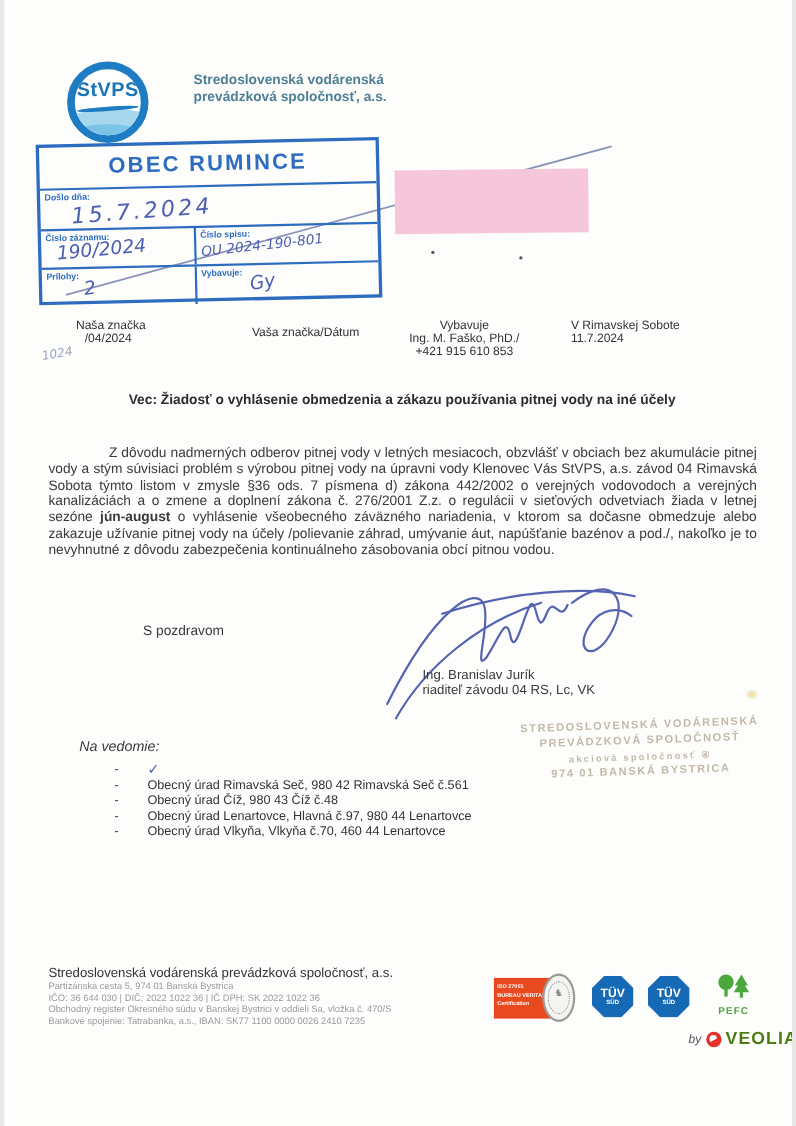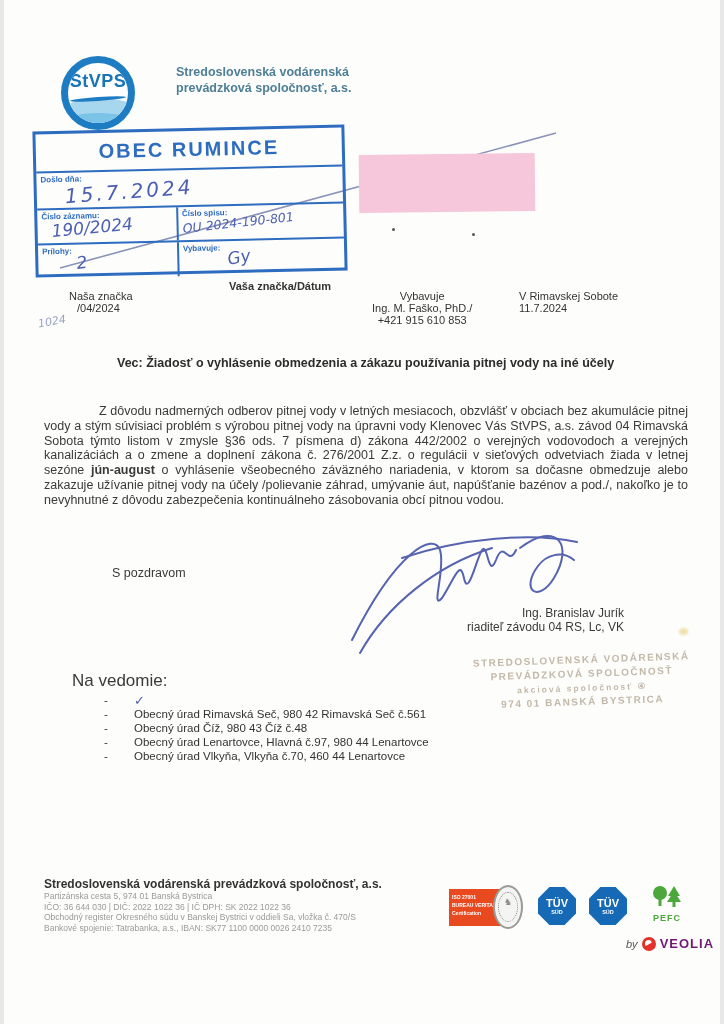--- a/index.html
+++ b/index.html
@@ -46,21 +46,21 @@
             text-indent:55px;color:#3a3a3a;margin:0;}
 
   .gray-stamp{left:450px;top:653px;width:256px;transform:rotate(-2deg);text-align:center;
               color:#c3b9a9;font-weight:bold;letter-spacing:1.5px;font-size:10px;line-height:14px;}
   .gray-stamp .small{font-size:8.5px;letter-spacing:2px;}
 
   .cc-row{display:flex;gap:22px;font-size:11.5px;color:#333;line-height:13.5px;}
   .cc-dash{width:8px;}
 
   
-  .footer-company{font-size:12px;font-weight:bold;color:#333;}
+  .footer-company{font-size:12px;font-weight:normal;color:#333;}
   .footer-line{font-size:8.5px;color:#9a9a9a;line-height:10.6px;}
 
   
   .iso-box{left:445px;top:889px;width:62px;height:37px;background:#e8491f;}
   .iso-text{position:absolute;left:3px;top:4px;color:#fff;font-size:5px;font-weight:bold;line-height:8px;}
   .iso-seal{position:absolute;right:-12px;top:-4px;width:30px;height:44px;border-radius:50%;
             background:#f4f4f2;border:2px solid #9a9a96;box-sizing:border-box;}
   .iso-seal-inner{position:absolute;left:3px;top:5px;right:3px;bottom:5px;border-radius:50%;
             border:1px dotted #8b8b87;}
   .iso-seal-fig{position:absolute;left:0;right:0;top:10px;text-align:center;font-size:9px;color:#8b8b87;}
@@ -69,21 +69,21 @@
        display:flex;flex-direction:column;align-items:center;justify-content:center;color:#fff;}
   .tuv .t1{font-size:11px;font-weight:bold;line-height:11px;}
   .tuv .t2{font-size:5.5px;font-weight:bold;line-height:6px;}
   .pefc{left:641px;top:884px;width:44px;height:42px;text-align:center;}
   .pefc-label{font-size:9px;font-weight:bold;color:#4ca73c;letter-spacing:1px;line-height:9px;}
   .byveolia{left:622px;top:936px;display:flex;align-items:center;gap:4px;}
   .by-label{font-size:11px;font-style:italic;color:#555;}
   .veolia-circle{width:14px;height:14px;border-radius:50%;background:#e4322b;position:relative;}
   .veolia-circle:after{content:"";position:absolute;left:3px;top:3px;width:7px;height:7px;border-radius:50%;
        background:#fff;clip-path:polygon(0 0,100% 0,100% 45%,0 100%);}
-  .veolia-label{font-size:13px;font-weight:bold;color:#701a75;letter-spacing:1px;}
+  .veolia-label{font-size:16px;font-weight:bold;color:#4d7c0f;letter-spacing:1px;}
 
   .yellow-dot{left:675px;top:628px;width:9px;height:7px;border-radius:50%;background:#f0e2ae;filter:blur(1px);}
   .check{color:#4d5fb3;font-size:13px;font-family:"DejaVu Sans",sans-serif;font-style:italic;}
 </style>
 </head>
 <body>
 
 <div class="page">
 
   <div class="abs logo-circle">
@@ -131,61 +131,61 @@
         <span class="hand abs" style="left:48px;top:6px;font-size:17px;transform:rotate(-8deg);">Gy</span>
       </div>
     </div>
   </div>
 
   <div class="abs" style="left:65px;top:290px;">
     <div class="ref-label">Naša značka</div>
     <div class="ref-value" style="padding-left:8px;">/04/2024</div>
   </div>
   <span class="hand abs" style="left:34px;top:315px;font-size:11px;color:#9aa4c4;transform:rotate(-10deg);">1024</span>
-  <div class="abs ref-label" style="left:225px;top:280px;font-weight:bold;">Vaša značka/Dátum</div>
+  <div class="abs ref-label" style="left:225px;top:296px;">Vaša značka/Dátum</div>
   <div class="abs" style="left:368px;top:290px;text-align:center;">
     <div class="ref-label">Vybavuje</div>
     <div class="ref-value">Ing. M. Faško, PhD./</div>
     <div class="ref-value">+421 915 610 853</div>
   </div>
   <div class="abs" style="left:515px;top:290px;">
     <div class="ref-label">V Rimavskej Sobote</div>
     <div class="ref-value">11.7.2024</div>
   </div>
 
   <div class="abs subject">Vec: Žiadosť o vyhlásenie obmedzenia a zákazu používania pitnej vody na iné účely</div>
 
   <p class="abs body-par"><span>Z dôvodu nadmerných odberov pitnej vody v letných mesiacoch, obzvlášť v obciach bez akumulácie pitnej vody a stým súvisiaci problém s výrobou pitnej vody na úpravni vody Klenovec Vás StVPS, a.s. závod 04 Rimavská Sobota týmto listom v zmysle §36 ods. 7 písmena d) zákona 442/2002 o verejných vodovodoch a verejných kanalizáciách a o zmene a doplnení zákona č. 276/2001 Z.z. o regulácii v sieťových odvetviach žiada v letnej sezóne</span> <b>jún-august</b> <span>o vyhlásenie všeobecného záväzného nariadenia, v ktorom sa dočasne obmedzuje alebo zakazuje užívanie pitnej vody na účely /polievanie záhrad, umývanie áut, napúšťanie bazénov a pod./, nakoľko je to nevyhnutné z dôvodu zabezpečenia kontinuálneho zásobovania obcí pitnou vodou.</span></p>
 
-  <div class="abs" style="left:108px;top:566px;font-size:12.5px;">S pozdravom</div>
+  <div class="abs" style="left:126px;top:566px;font-size:12.5px;">S pozdravom</div>
 
   <svg class="abs" style="left:338px;top:520px;" width="240" height="135" viewBox="0 0 240 135">
     <g fill="none" stroke="#5563b0" stroke-width="2" stroke-linecap="round">
       <path d="M18,133 C45,85 95,45 150,28"></path>
       <path d="M10,120 C55,30 92,12 98,30 C104,48 88,92 100,78 C112,60 118,38 122,58 C126,78 134,40 140,30 C146,22 146,60 154,40 C162,18 166,48 174,30"></path>
       <path d="M178,28 C215,0 232,25 212,58 C196,84 178,70 196,46 C204,35 220,30 232,40"></path>
       <path d="M60,38 C120,18 190,12 235,22"></path>
     </g>
   </svg>
 
-  <div class="abs" style="left:380px;top:606px;width:240px;text-align:right;font-size:12px;">
+  <div class="abs" style="left:380px;top:606px;width:240px;text-align:left;font-size:12px;">
     <div>Ing. Branislav Jurík</div>
     <div>riaditeľ závodu 04 RS, Lc, VK</div>
   </div>
 
   <div class="abs gray-stamp">
     <div>STREDOSLOVENSKÁ VODÁRENSKÁ</div>
     <div>PREVÁDZKOVÁ SPOLOČNOSŤ</div>
     <div class="small">akciová spoločnosť  ④</div>
     <div>974 01 BANSKÁ BYSTRICA</div>
   </div>
 
   <div class="abs yellow-dot"></div>
 
-  <div class="abs" style="left:68px;top:671px;font-size:17px;">Na vedomie:</div>
+  <div class="abs" style="left:68px;top:671px;font-size:13px;font-style:italic;">Na vedomie:</div>
   <div class="abs" style="left:100px;top:694px;display:flex;flex-direction:column;gap:0.5px;">
     <div class="cc-row">
       <span class="cc-dash">-</span>
       <span class="check">✓</span>
     </div>
     <div class="cc-row">
       <span class="cc-dash">-</span>
       <span>Obecný úrad Rimavská Seč, 980 42 Rimavská Seč č.561</span>
     </div>
     <div class="cc-row">

